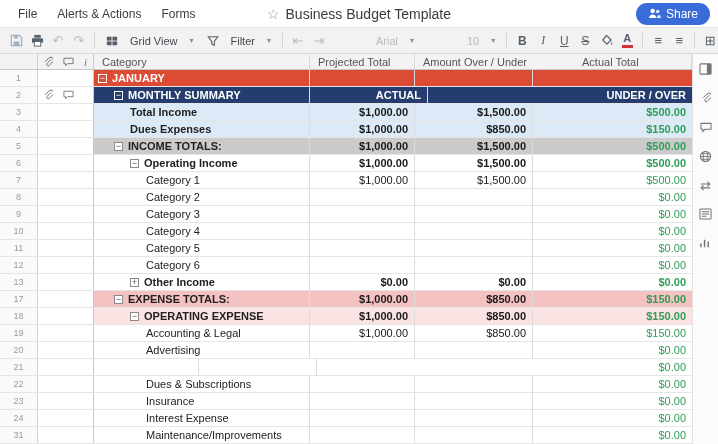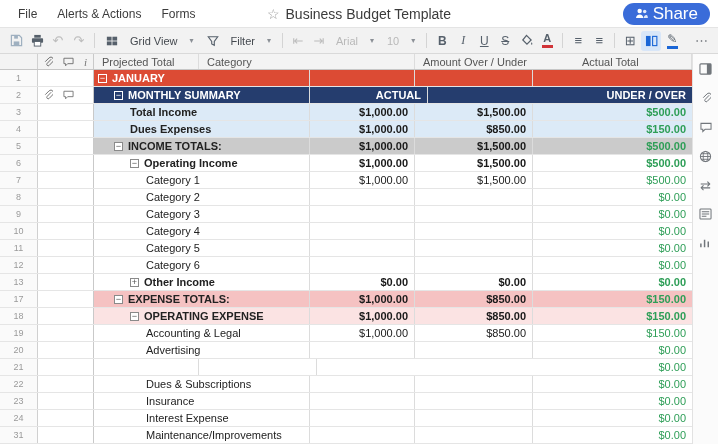--- a/index.html
+++ b/index.html
@@ -8,32 +8,32 @@
   .app { width:718px; height:444px; display:flex; flex-direction:column; }
 
   
   .menubar { height:28px; flex:0 0 28px; background:#fff; border-bottom:1px solid #E4E4E4;
              display:flex; align-items:center; padding:0 8px; position:relative; }
   .menu-item { padding:0 10px; font-size:12px; color:#3c3c3c; cursor:default; }
   .title-wrap { position:absolute; left:50%; transform:translateX(-50%); display:flex; align-items:center; gap:6px; }
   .star { color:#9a9a9a; font-size:14px; line-height:1; }
   .sheet-title { font-size:14px; color:#3b3b3b; white-space:nowrap; }
   .share-btn { margin-left:auto; height:22px; border:none; border-radius:12px; background:var(--share_blue,#3A6CD9);
-               color:#fff; font-family:inherit; font-size:17px; display:flex; align-items:center; gap:5px; padding:0 12px; }
+               color:#fff; font-family:inherit; font-size:12px; display:flex; align-items:center; gap:5px; padding:0 12px; }
 
   
   .toolbar { height:26px; flex:0 0 26px; background:#F2F2F2; border-bottom:1px solid #D9D9D9;
              display:flex; align-items:center; padding:0 6px; gap:1px; color:#56606B; }
   .tb-icon { min-width:20px; height:20px; display:flex; align-items:center; justify-content:center;
              border-radius:3px; font-size:12px; color:#56606B; }
   .tb-icon.glyph { font-size:13px; }
   .tb-icon.disabled { color:#BDBDBD; }
   .tb-icon.active { background:#D8E6F8; }
   .tb-btn { height:20px; display:flex; align-items:center; gap:12px; padding:0 6px; border-radius:3px; color:#44494F; font-size:11px; white-space:nowrap; }
-  .tb-btn.disabled { color:#B9B9B9; }
+  .tb-btn.disabled { color:#B9B9B9;margin-left:40px; }
   .caret { font-size:8px; color:#8b9096; }
   .tb-sep { width:1px; height:15px; background:#D4D4D4; margin:0 4px; flex:0 0 1px; }
   .fmt-b { font-weight:bold; } .fmt-i { font-style:italic; font-family:"Liberation Serif",serif; }
   .fmt-u { text-decoration:underline; } .fmt-s { text-decoration:line-through; }
   .acolor, .pen-wrap { display:flex; flex-direction:column; align-items:center; line-height:1; }
   .acolor .a { font-size:11px; font-weight:bold; }
   .color-bar { width:11px; height:3px; margin-top:1px; }
   .bar-red { background:#D13438; } .bar-blue { background:#1B66D6; }
   .more { margin-left:auto; letter-spacing:1px; color:#6b6f75; }
 
@@ -202,22 +202,22 @@
             </svg>
           </div>
         <div class="c comment">
             <svg width="11" height="10" viewBox="0 0 13 12">
               <path d="M1 1.5h11v6.5H5.5L3 10.5V8H1z" fill="none" stroke="#6f6f6f" stroke-width="1.1"></path>
             </svg>
           </div>
         <div class="c info">
             <span class="i-glyph">i</span>
           </div>
+        <div class="c cat">Category</div>
         <div class="c proj">Projected Total</div>
-        <div class="c cat">Category</div>
         <div class="c amt">Amount Over / Under</div>
         <div class="c act">Actual Total</div>
       </div>
       <div class="rows">
           <div class="row s-month bold">
             <div class="c num">1</div>
             <div class="c attach"></div>
             <div class="c comment"></div>
             <div class="c info"></div>
             <div class="c cat" style="padding-left: 4px;">

